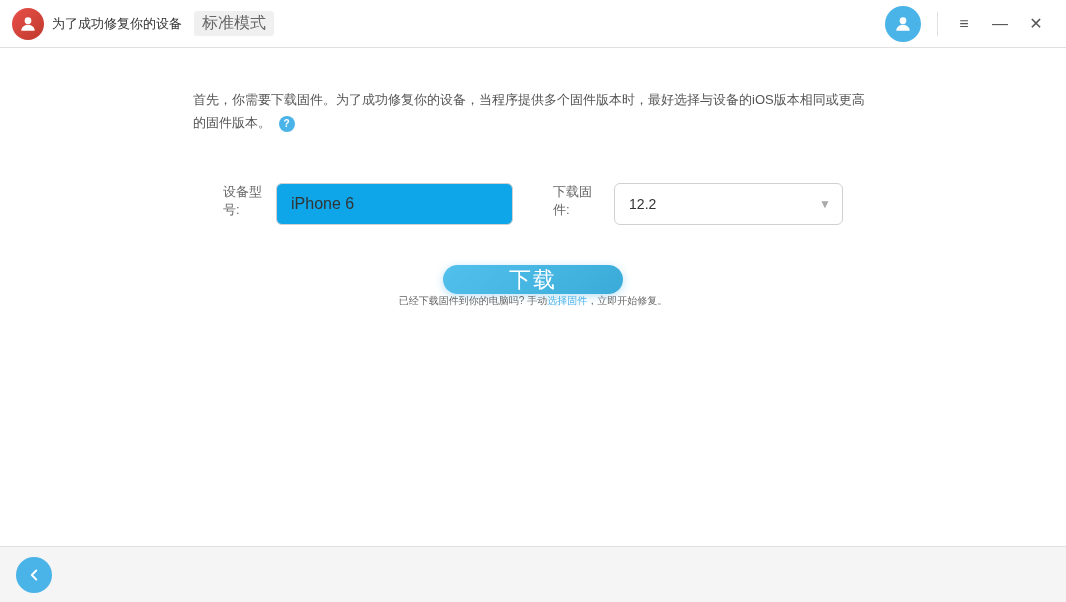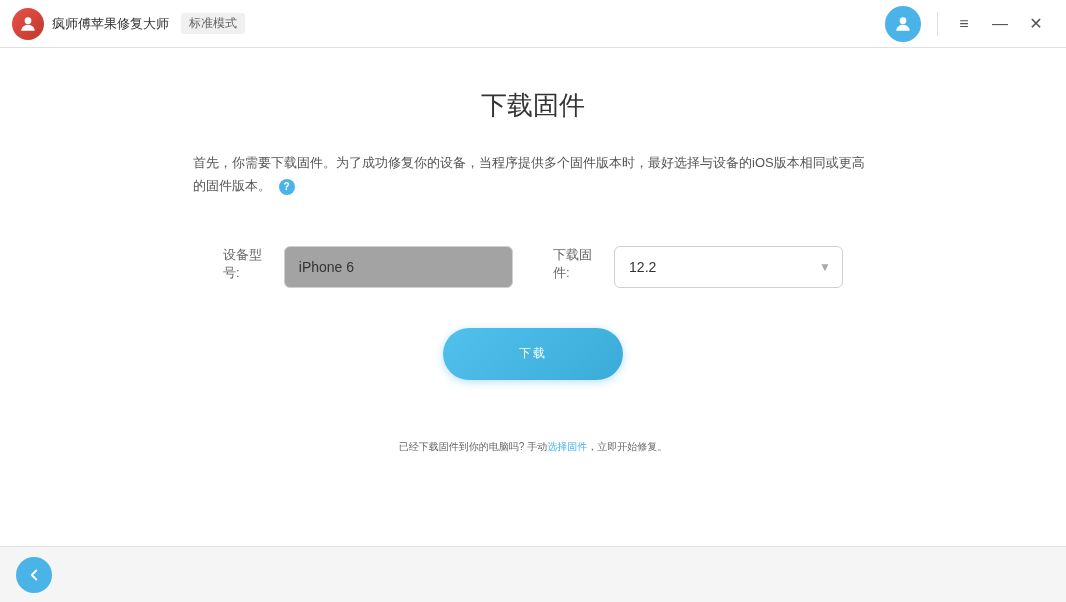--- a/index.html
+++ b/index.html
@@ -42,21 +42,21 @@
       width: 20px;
       height: 20px;
     }
     .app-name {
       font-size: 13px;
       color: #333;
       font-weight: 500;
     }
     .mode-badge {
       margin-left: 12px;
-      font-size: 12px;
+      font-size: 16px;
       color: #666;
       background: #f0f0f0;
       padding: 2px 8px;
       border-radius: 3px;
     }
     .title-bar-spacer {
       flex: 1;
     }
     .title-btn {
       width: 36px;
@@ -151,23 +151,23 @@
       font-size: 13px;
       color: #666;
     }
 
     .device-input {
       width: 240px;
       height: 42px;
       border: 1px solid #d0d0d0;
       border-radius: 6px;
       padding: 0 14px;
-      font-size: 14px;
+      font-size: 16px;
       color: #333;
-      background: #a3a3a3;
+      background: #0ea5e9;
       outline: none;
     }
 
     .version-select-wrapper {
       position: relative;
       width: 240px;
       border-radius: 9px;
     }
     .version-select {
       width: 100%;
@@ -187,28 +187,27 @@
       right: 12px;
       top: 50%;
       transform: translateY(-50%);
       color: #aaa;
       pointer-events: none;
       font-size: 12px;
     }
 
     .download-btn {
       width: 180px;
-      height: 52px;
+      height: 29px;
       background: linear-gradient(135deg, #52c0ed, #3aabd8);
       border: none;
       border-radius: 30px;
       color: white;
-      font-size: 12px;
-      cursor: pointer;
-      margin-bottom: 60px;
+      font-size: 22px;
+      cursor: pointer;
       letter-spacing: 2px;
       box-shadow: 0 2px 8px rgba(74, 179, 232, 0.4);
     }
 
     .footer-note {
       font-size: 10px;
       color: #666;
     }
     .footer-note a {
       color: #4ab3e8;
@@ -243,37 +242,36 @@
 </head>
 <body>
 
 <div class="title-bar">
   <div class="title-bar-logo">
     <svg viewBox="0 0 24 24" fill="white" xmlns="http://www.w3.org/2000/svg">
       <circle cx="12" cy="8" r="4" fill="white"></circle>
       <path d="M4 20c0-4 3.6-7 8-7s8 3 8 7" fill="white"></path>
     </svg>
   </div>
-  <span class="app-name">疯师傅苹果修复大师</span>
+  <span class="app-name">为了成功修复你的设备</span>
   <span class="mode-badge">标准模式</span>
   <div class="title-bar-spacer"></div>
   <div class="account-icon">
     <svg width="20" height="20" viewBox="0 0 24 24" fill="white">
       <circle cx="12" cy="8" r="4"></circle>
       <path d="M4 20c0-4 3.6-7 8-7s8 3 8 7"></path>
     </svg>
   </div>
   <div class="divider-v"></div>
   <div class="title-btn">≡</div>
   <div class="title-btn">—</div>
   <div class="title-btn close">✕</div>
 </div>
 
 <div class="main-content">
-  <h1 class="page-title">下载固件</h1>
 
   <div class="description-box">
     <span>首先，你需要下载固件。为了成功修复你的设备，当程序提供多个固件版本时，最好选择与设备的iOS版本相同或更高的固件版本。</span>
     <span class="help-icon">?</span>
   </div>
 
   <div class="form-row">
     <div class="form-group">
       <label class="form-label">设备型号:</label>
       <input class="device-input" readonly="" value="iPhone 6" style="">

